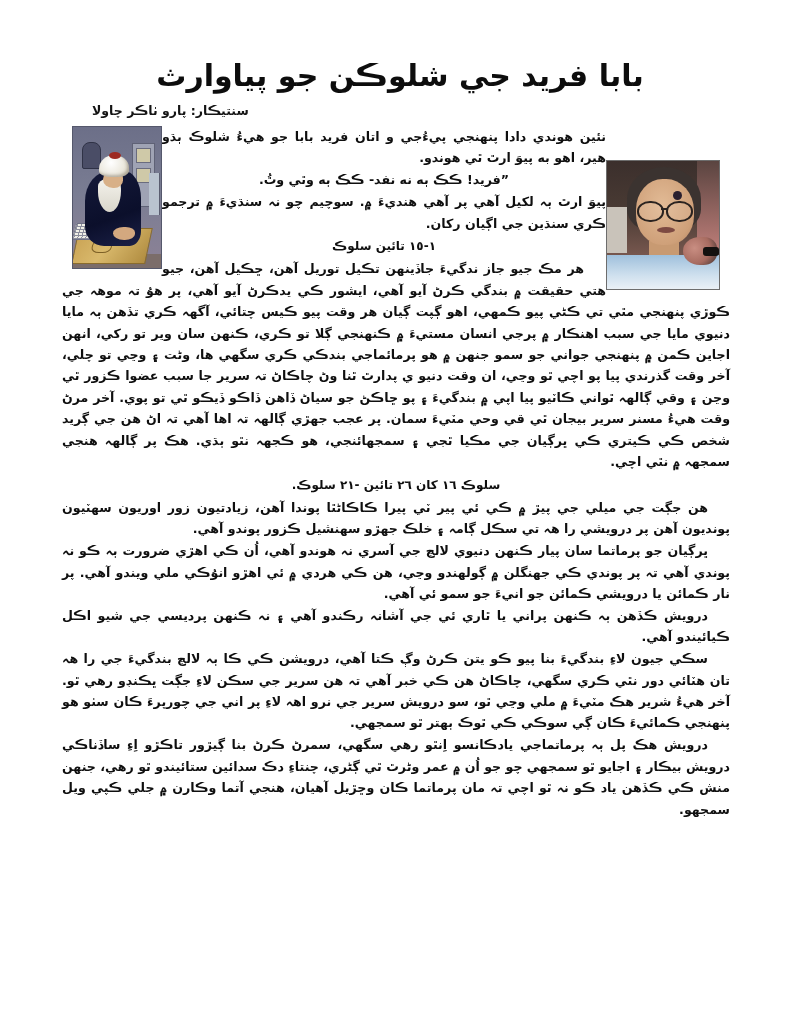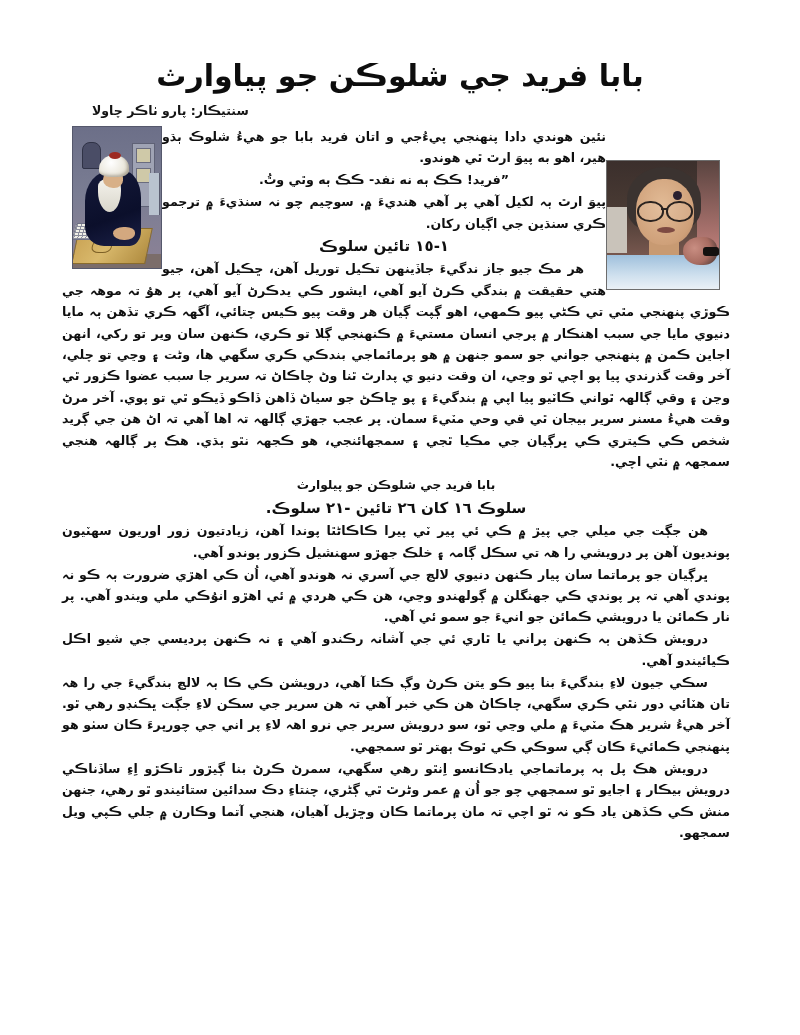--- a/index.html
+++ b/index.html
@@ -64,21 +64,21 @@
     margin: 0 0 0.5px 0;
     text-align: justify;
     text-justify: inter-word;
   }
   .article p.indent { text-indent: 22px; }
   .article p.right  { text-align: center; }
 
   .sec-head {
     text-align: center;
     font-weight: bold;
-    font-size: 15px;
+    font-size: 12px;
     margin: 2px 0 1px 0;
   }
   .sec-head.small { font-size: 12.2px; }
 
   
   .fig-right {
     float: left;            
     margin: 0 0 4px 10px;
     shape-margin: 6px;
   }
@@ -319,21 +319,20 @@
     </div>
 
     <p>نئين ھوندي دادا پنھنجي پيءُجي و اتان فريد بابا جو هيءُ شلوڪ ٻڌو هير، اهو به پيوَ    ارٿ ٿي ھوندو.</p>
     <p class="right">”فريد! ڪڪ ٻه نه نفد- ڪڪ ٻه وٿي وٿُ.</p>
     <p>پيوَ ارٿ ٻہ لکيل آهي پر آهي ھنديءَ ۾. سوچيم چو نہ سنڌيءَ ۾ ترجمو ڪري سنڌين جي اڳيان رکان.</p>
 
     <div class="sec-head">١-١٥ تائين سلوڪ</div>
 
     <p class="indent">هر مڪ جيو جاز ندگيءَ جاڏينهن تڪيل توريل آهن، ڇڪيل آهن، جيو هتي حقيقت ۾ بندگي ڪرڻ آيو آهي، ايشور ڪي يدڪرڻ آيو آهي، پر هوُ تہ موهہ جي ڪوڙي پنهنجي مٿي تي ڪڻي پيو ڪمهي، اهو ڳپت ڳيان هر وقت پيو ڪيس چتائي، آگهہ ڪري تڏهن ٻہ مايا دنيوي مايا جي سبب اهنڪار ۾ پرجي انسان مستيءَ ۾ ڪنهنجي ڳلا تو ڪري، ڪنهن سان وير تو رکي، انهن اجاين ڪمن ۾ پنهنجي جواني جو سمو جنهن ۾ هو پرمائماجي بندڪي ڪري سگهي ها، وڻت ۽ وڃي تو چلي، آخر وقت گذرندي پيا پو اچي ٿو وڃي، ان وقت دنيو ي پدارٿ ٿنا وڻ چاڪاڻ تہ سرير جا سبب عضوا ڪزور ٿي وڃن ۽ وقي ڳالهہ ٿواني ڪاٽيو پيا اپي ۾ بندگيءَ ۽ پو ڇاڪڻ جو سياڻ ڏاهن ڏاڪو ڏيڪو ٿي تو پوي. آخر مرڻ وقت هيءُ مسنر سرير بيجان ٿي قي وحي مٽيءَ سمان. پر عجب جهڙي ڳالهہ تہ اها آهي تہ اڻ هن جي ڳريد شخص ڪي ڪيتري ڪي ڀرڳيان جي مڪيا ٿجي ۽ سمجهائنجي، هو ڪجهہ نٿو ٻڌي. هڪ پر ڳالهہ هنجي سمجهہ ۾ نٿي اچي.</p>
 
-    <div class="sec-head small gap">بابا فريد جي شلوڪن جو پيلوارث</div>
     <div class="sec-head">سلوڪ ١٦ کان ٢٦ تائين -٢١ سلوڪ.</div>
 
     <p class="indent">هن جڳت جي ميلي جي پيڙ ۾ ڪي ئي پير ٽي پيرا ڪاڪاڻٿا پوندا آهن، زيادتيون زور اوريون سهٽيون پونديون آهن پر درويشي را هہ تي سڪل ڳامہ ۽ خلڪ جهڙو سهنشيل ڪزور پوندو آهي.</p>
     <p class="indent">ڀرڳيان جو پرماتما سان پيار ڪنهن دنيوي لالچ جي آسري نہ ھوندو آهي، اُن ڪي اهڙي ضرورت ٻہ ڪو نہ پوندي آهي تہ پر پوندي ڪي جهنگلن ۾ ڳولهندو وڃي، هن ڪي هردي ۾ ئي اهڙو انوُڪي ملي ويندو آهي. پر نار ڪمائن يا درويشي ڪمائن جو انيءَ جو سمو ئي آهي.</p>
     <p class="indent">درويش ڪڏهن ٻہ ڪنهن پراني يا ٿاري ئي جي آشانہ رڪندو آهي ۽ نہ ڪنهن پرديسي جي شيو اڪل ڪيائيندو آهي.</p>
     <p class="indent">سڪي جيون لاءِ بندگيءَ بنا پيو ڪو يتن ڪرڻ وڳ ڪتا آهي، درويشن ڪي ڪا ٻہ لالچ بندگيءَ جي را هہ تان هٽائي دور نٿي ڪري سگهي، چاڪاڻ هن ڪي خبر آهي تہ هن سرير جي سڪن لاءِ جڳت ڀڪنڊو رهي ٿو. آخر هيءُ شرير هڪ مٽيءَ ۾ ملي وڃي ٿو، سو درويش سرير جي نرو اهہ لاءِ پر اني جي چورپرءَ ڪان سٺو هو پنهنجي ڪمائيءَ ڪان ڳي سوڪي ڪي ٿوڪ ٻهتر ٿو سمجهي.</p>
     <p class="indent">درويش هڪ پل ٻہ پرماتماجي يادڪانسو اِنٿو رهي سگهي، سمرڻ ڪرڻ بنا ڳيڙور تاڪڙو اِءِ ساڏناڪي درويش بيڪار ۽ اجايو ٿو سمجهي چو جو اُن ۾ عمر وڻرٿ ٿي ڳڻري، چنتاءِ دڪ سدائين ستائيندو ٿو رهي، جنهن منش ڪي ڪڏهن ياد ڪو نہ ٿو اچي تہ مان پرماتما ڪان وڇڙيل آهيان، هنجي آتما وڪارن ۾ جلي ڪپي ويل سمجهو.</p>
   </div>
 
   <div class="footer">

